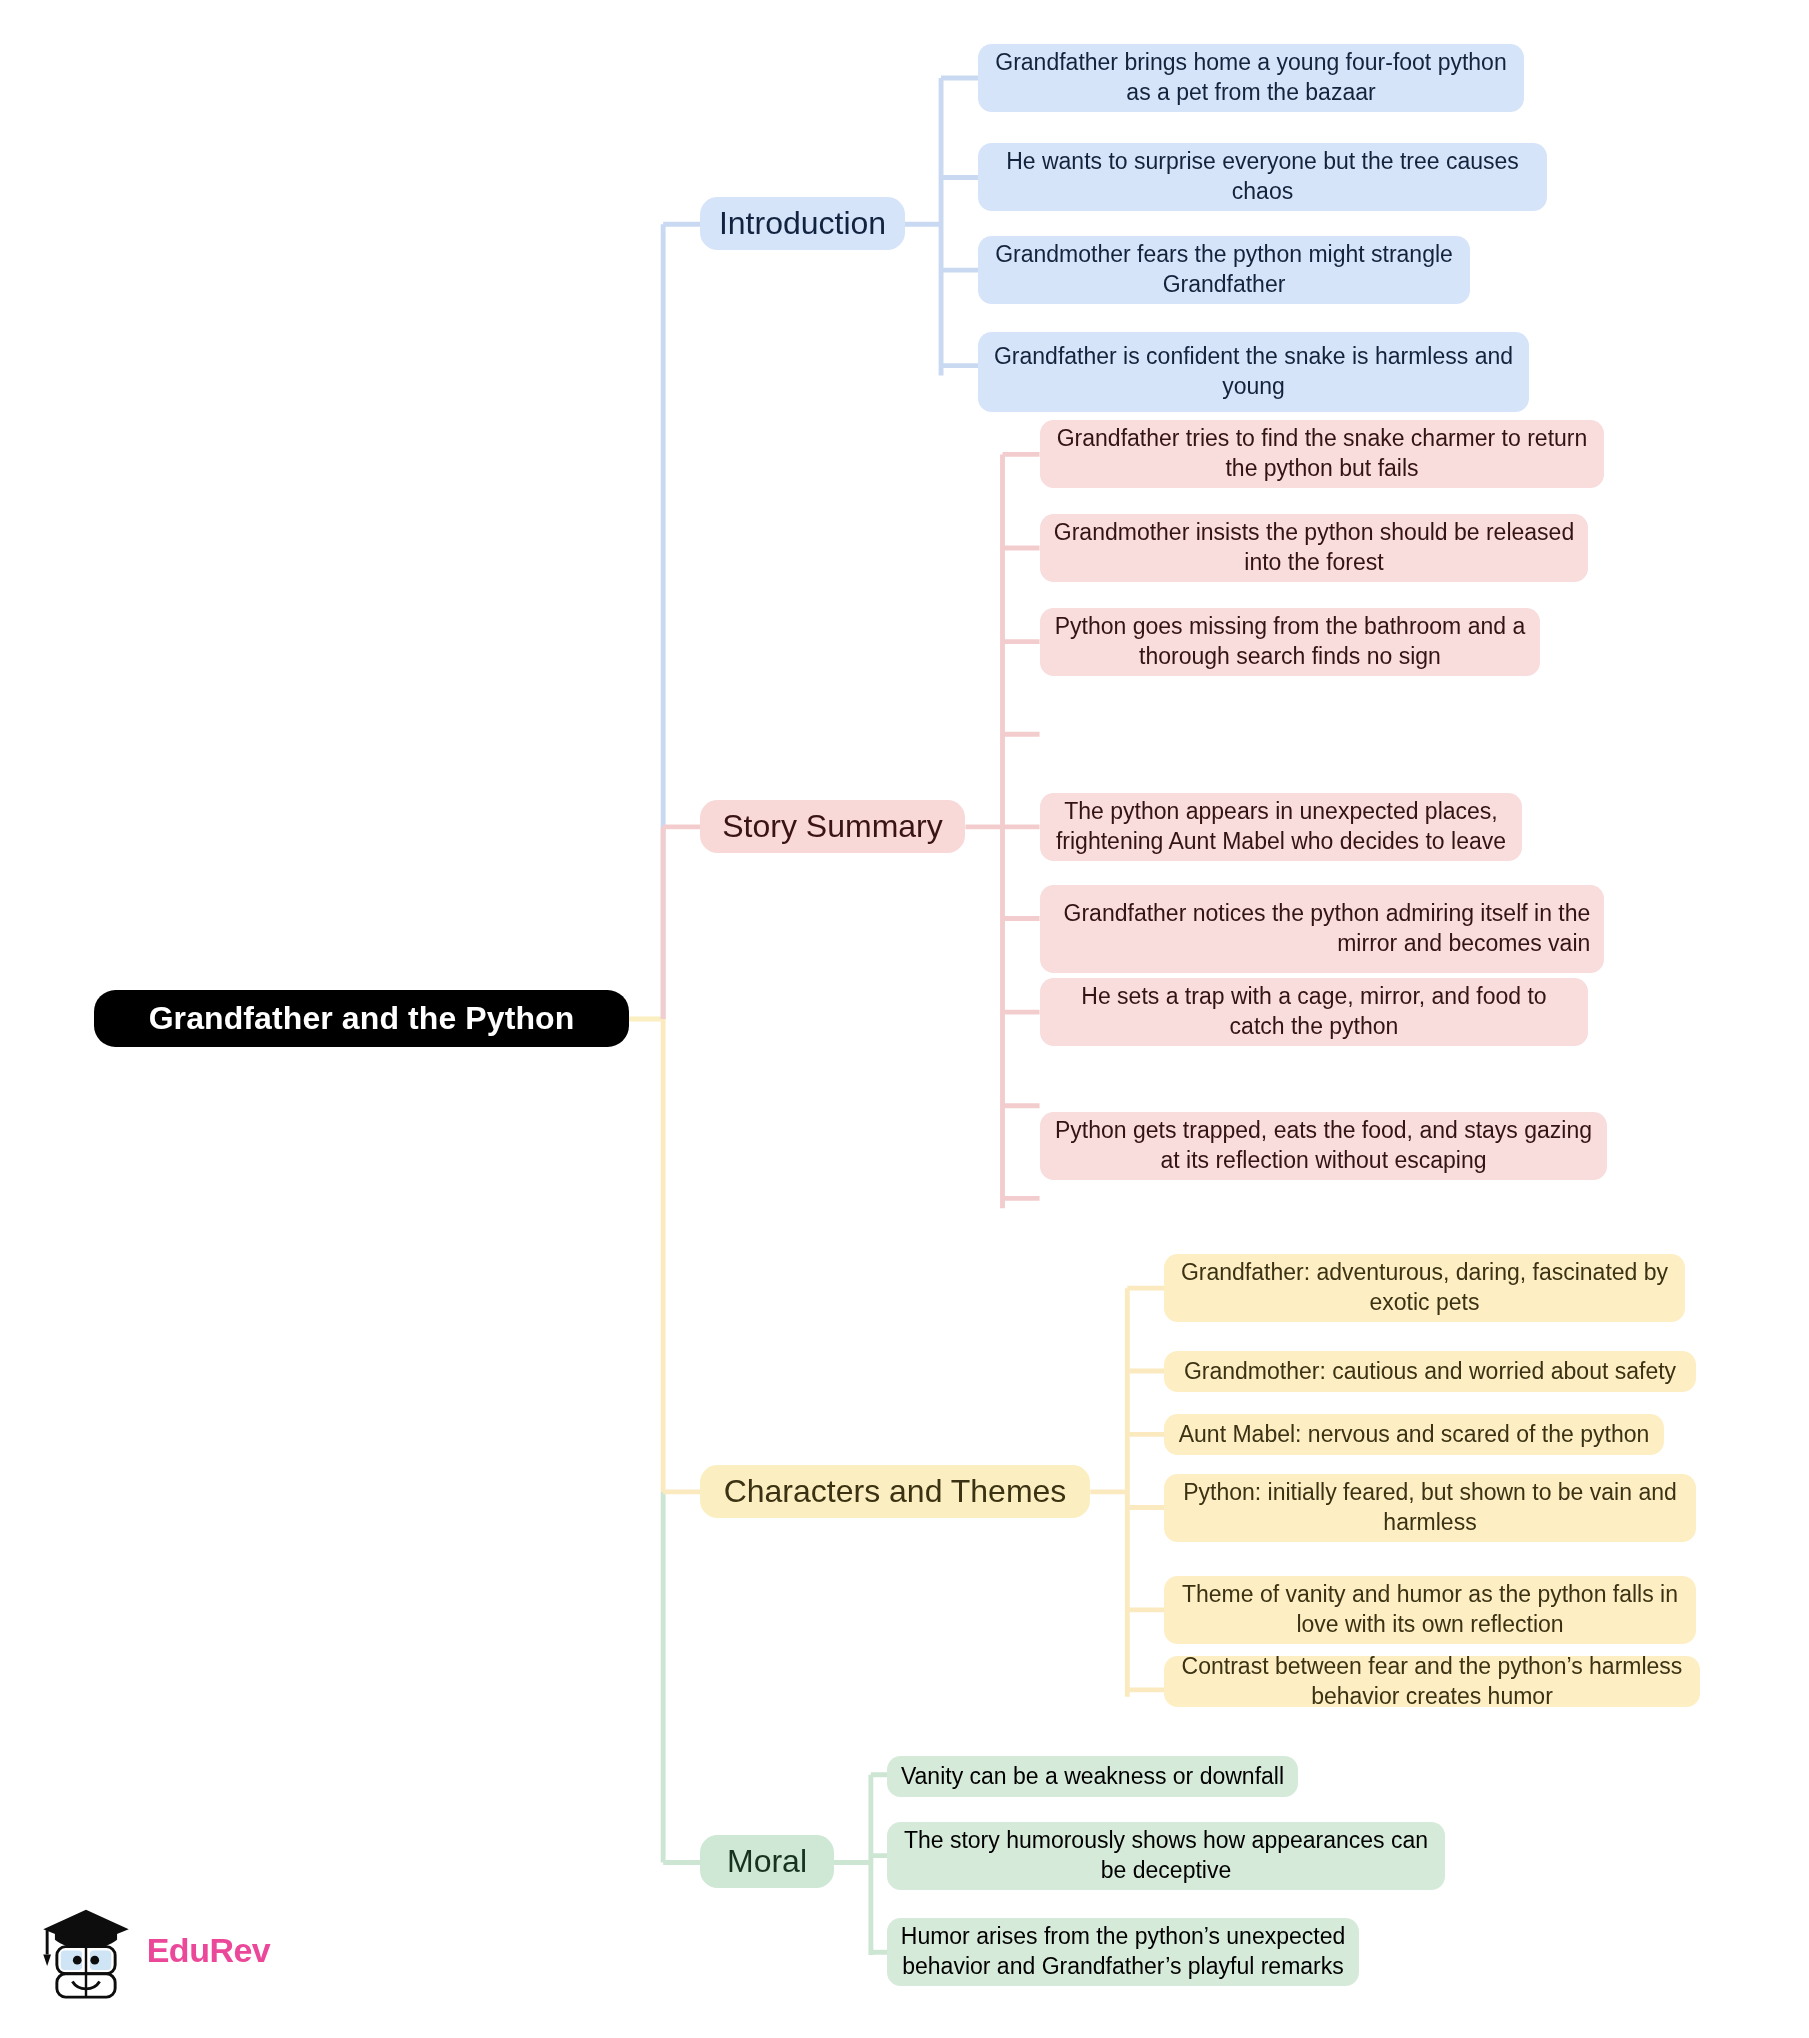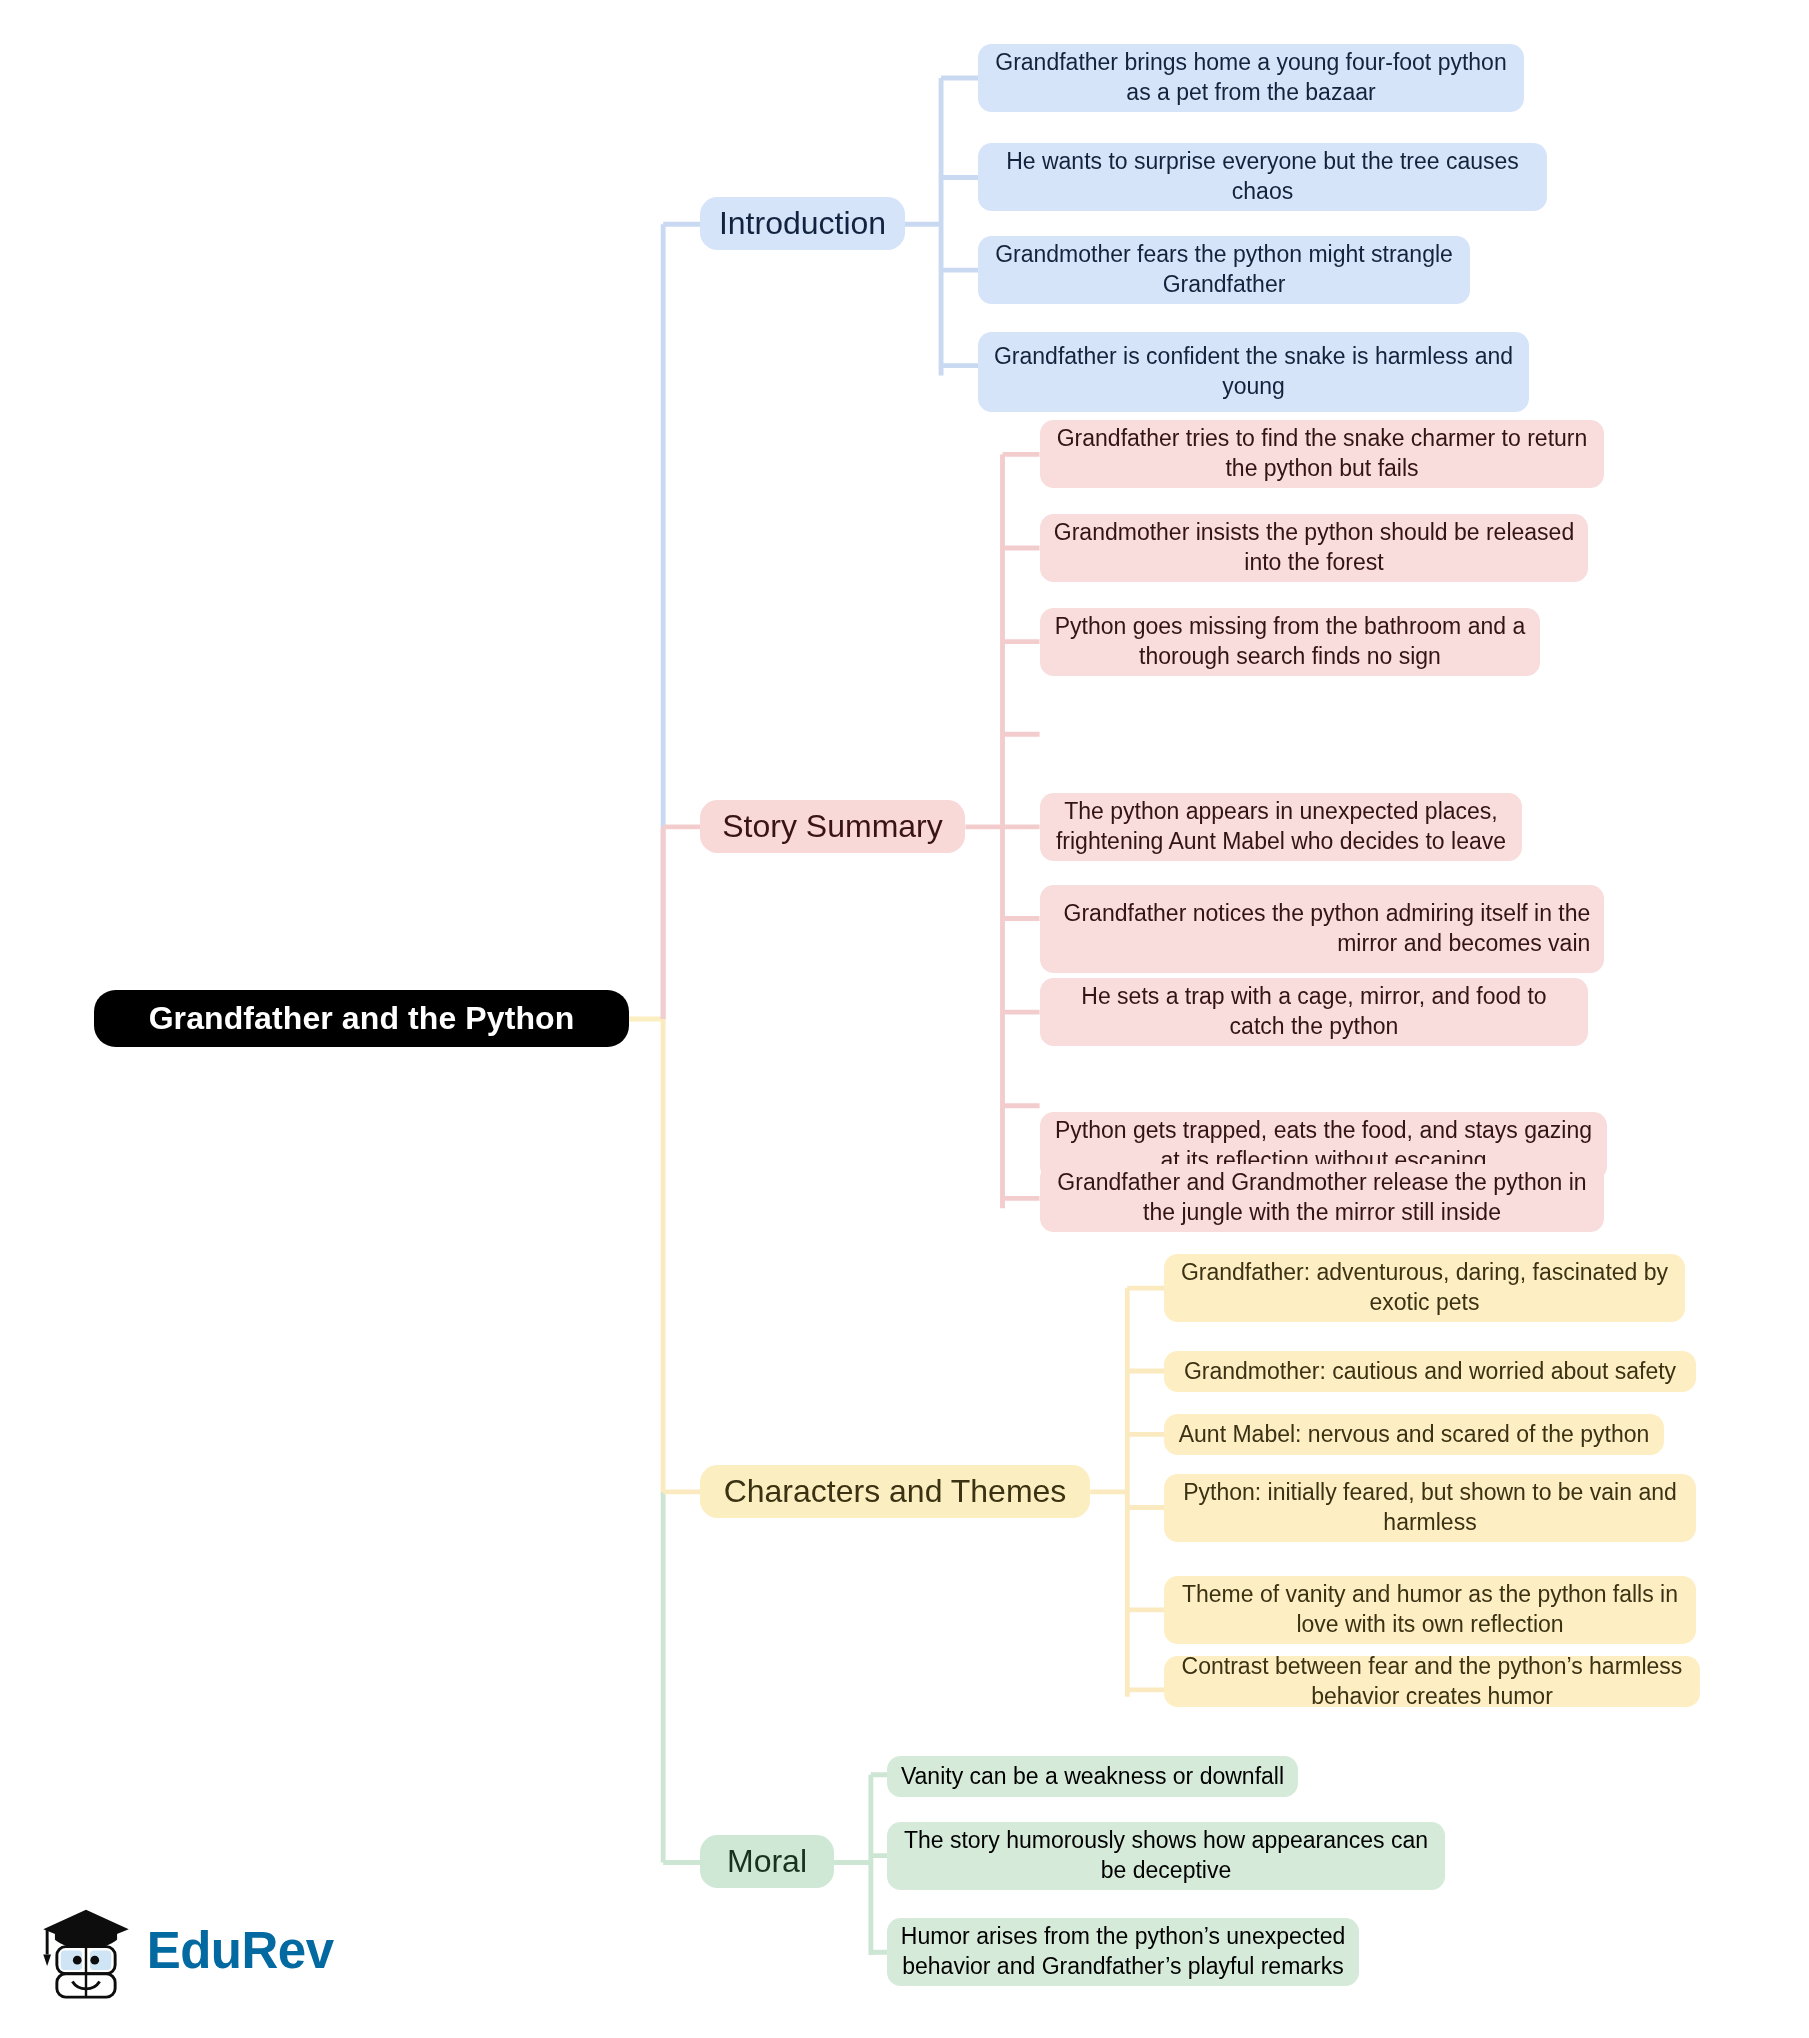--- a/index.html
+++ b/index.html
@@ -70,23 +70,23 @@
     left: 39px;
     top: 1892px;
     width: 293px;
     height: 117px;
     display: flex;
     align-items: center;
     gap: 13.7px;
   }
   #logo-mark { width: 94px; height: 101px; flex: 0 0 auto; }
   #logo-word {
-    font-size: 51px;
+    font-size: 34px;
     font-weight: bold;
-    color: #0369a1;
+    color: #ec4899;
     letter-spacing: -0.5px;
     font-family: "Liberation Sans", sans-serif;
   }
 </style>
 </head>
 <body>
 
 <div id="canvas">
 
   <svg id="links" viewBox="0 0 1855 2090">
@@ -185,23 +185,20 @@
   </div>
   <div class="node leaf l-story" style="left:1040px; top:885px; width:564px; height:88px;text-align:right;">
     <span>Grandfather notices the python admiring itself in the mirror and becomes vain</span>
   </div>
   <div class="node leaf l-story" style="left:1040px; top:978px; width:548px; height:68px;">
     <span>He sets a trap with a cage, mirror, and food to catch the python</span>
   </div>
   <div class="node leaf l-story" style="left:1040px; top:1072px; width:567px; height:68px;margin-top:40px;">
     <span>Python gets trapped, eats the food, and stays gazing at its reflection without escaping</span>
   </div>
-  <div class="node leaf l-story" style="left:1040px; top:1164px; width:564px; height:68px;">
-    <span>Grandfather and Grandmother release the python in the jungle with the mirror still inside</span>
-  </div>
 
   <div class="node leaf l-char" style="left:1164px; top:1254px; width:521px; height:68px;">
     <span>Grandfather: adventurous, daring, fascinated by exotic pets</span>
   </div>
   <div class="node leaf l-char" style="left:1164px; top:1351px; width:532px; height:41px;">
     <span>Grandmother: cautious and worried about safety</span>
   </div>
   <div class="node leaf l-char" style="left:1164px; top:1414px; width:500px; height:41px;">
     <span>Aunt Mabel: nervous and scared of the python</span>
   </div>

